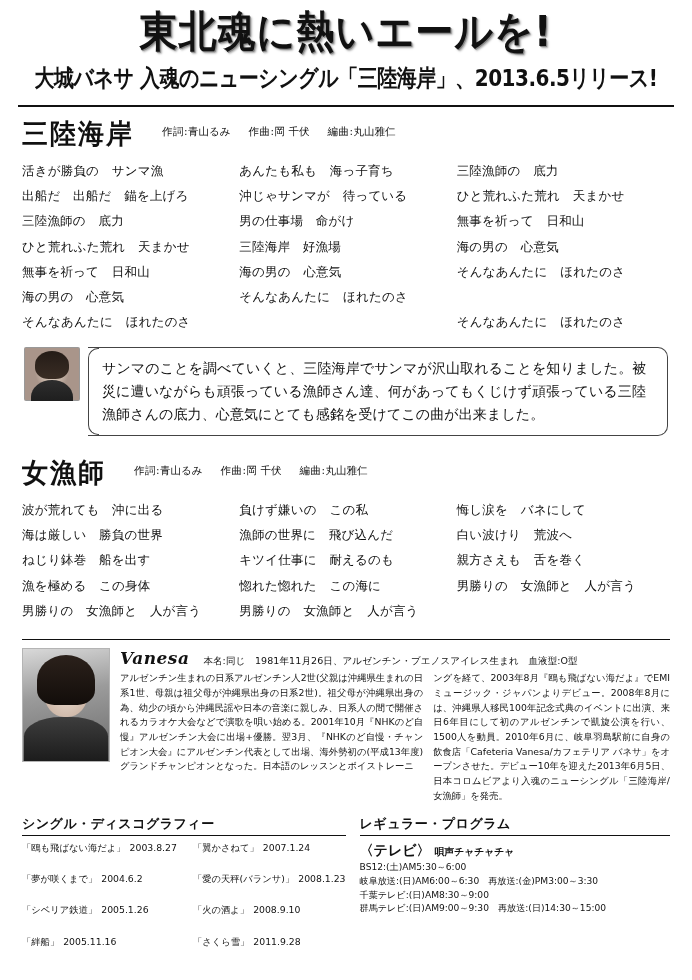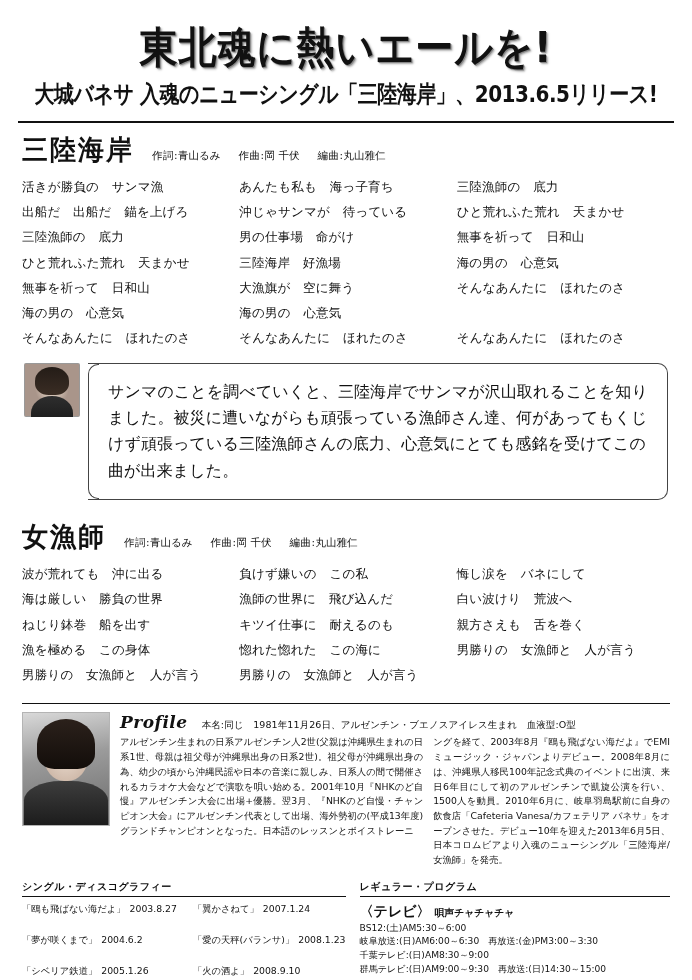--- a/index.html
+++ b/index.html
@@ -19,21 +19,21 @@
     width: 692px;
     height: 980px;
     position: relative;
     padding: 0;
     box-sizing: border-box;
   }
 
   
   .header {
     text-align: center;
-    padding: 26px 10px 4px 10px;
+    padding: 10px 10px 4px 10px;
   }
   .headline {
     font-family: "DejaVu Sans", sans-serif;
     font-weight: bold;
     font-size: 38px;
     letter-spacing: 1px;
     line-height: 1.05;
     color: #111;
     text-shadow: 1px 1px 0 #888, 2px 2px 2px rgba(0,0,0,0.35);
     transform: scaleY(1.12);
@@ -55,22 +55,22 @@
     margin: 12px 18px 0 18px;
   }
 
   
   .song {
     padding: 0 22px;
     margin-top: 10px;
   }
   .song-title-row {
     display: flex;
-    align-items: flex-end;
-    gap: 18px;
+    align-items: center;
+    gap: 28px;
     margin-bottom: 6px;
   }
   .song-title {
     font-size: 26px;
     font-weight: bold;
     letter-spacing: 2px;
     transform: scaleY(1.05);
   }
   .credits {
     font-size: 10.5px;
@@ -147,22 +147,22 @@
   .balloon::before {
     content: "";
     position: absolute;
     left: 0; top: 0; bottom: 0;
     width: 10px;
     border: 1px solid #444;
     border-right: none;
     border-radius: 10px 0 0 10px;
   }
   .balloon p {
-    margin: 6px;
-    font-size: 16px;
+    margin: 0;
+    font-size: 14px;
     line-height: 1.65;
     letter-spacing: 0.1px;
   }
 
   
   .profile-rule {
     border-top: 1px solid #111;
     margin: 16px 22px 0 22px;
   }
   .profile {
@@ -240,21 +240,21 @@
   }
 
   
   .lists {
     display: grid;
     grid-template-columns: 1fr 1.12fr;
     column-gap: 14px;
     margin: 12px 22px 0 22px;
   }
   .list-head {
-    font-size: 10px;
+    font-size: 13px;
     font-weight: bold;
     border-bottom: 1px solid #111;
     padding-bottom: 2px;
     margin-bottom: 4px;
     letter-spacing: 0.5px;
   }
   .disco-grid {
     display: grid;
     grid-template-columns: 1fr 1fr;
     column-gap: 8px;
@@ -320,21 +320,20 @@
         <div class="lyric-line">ひと荒れふた荒れ　天まかせ</div>
         <div class="lyric-line">無事を祈って　日和山</div>
         <div class="lyric-line">海の男の　心意気</div>
         <div class="lyric-line">そんなあんたに　ほれたのさ</div>
       </div>
       <div>
         <div class="lyric-line">あんたも私も　海っ子育ち</div>
         <div class="lyric-line">沖じゃサンマが　待っている</div>
         <div class="lyric-line">男の仕事場　命がけ</div>
         <div class="lyric-line">三陸海岸　好漁場</div>
-        <div class="lyric-line">大漁旗が　空に舞う</div>
         <div class="lyric-line">海の男の　心意気</div>
         <div class="lyric-line">そんなあんたに　ほれたのさ</div>
       </div>
       <div>
         <div class="lyric-line">三陸漁師の　底力</div>
         <div class="lyric-line">ひと荒れふた荒れ　天まかせ</div>
         <div class="lyric-line">無事を祈って　日和山</div>
         <div class="lyric-line">海の男の　心意気</div>
         <div class="lyric-line">そんなあんたに　ほれたのさ</div>
         <div class="lyric-line">&nbsp;</div>
@@ -392,21 +391,21 @@
 
   <div class="profile-rule"></div>
   <div class="profile">
     <div class="profile-photo">
       <div class="body"></div>
       <div class="face"></div>
       <div class="hair"></div>
     </div>
     <div class="profile-body">
       <div class="profile-head">
-        <div class="profile-title">Profile</div>
+        <div class="profile-title">Vanesa</div>
         <div class="profile-meta">本名:同じ　1981年11月26日、アルゼンチン・ブエノスアイレス生まれ　血液型:O型</div>
       </div>
       <div class="profile-cols">
         <p>アルゼンチン生まれの日系アルゼンチン人2世(父親は沖縄県生まれの日系1世、母親は祖父母が沖縄県出身の日系2世)。祖父母が沖縄県出身の為、幼少の頃から沖縄民謡や日本の音楽に親しみ、日系人の間で開催されるカラオケ大会などで演歌を唄い始める。2001年10月『NHKのど自慢』アルゼンチン大会に出場+優勝。翌3月、『NHKのど自慢・チャンピオン大会』にアルゼンチン代表として出場、海外勢初の(平成13年度)グランドチャンピオンとなった。日本語のレッスンとボイストレーニ</p>
         <p>ングを経て、2003年8月『鴎も飛ばない海だよ』でEMIミュージック・ジャパンよりデビュー。2008年8月には、沖縄県人移民100年記念式典のイベントに出演、来日6年目にして初のアルゼンチンで凱旋公演を行い、1500人を動員。2010年6月に、岐阜羽島駅前に自身の飲食店「Cafeteria Vanesa/カフェテリア バネサ」をオープンさせた。デビュー10年を迎えた2013年6月5日、日本コロムビアより入魂のニューシングル「三陸海岸/女漁師」を発売。</p>
       </div>
     </div>
   </div>
 
   <div class="lists">

